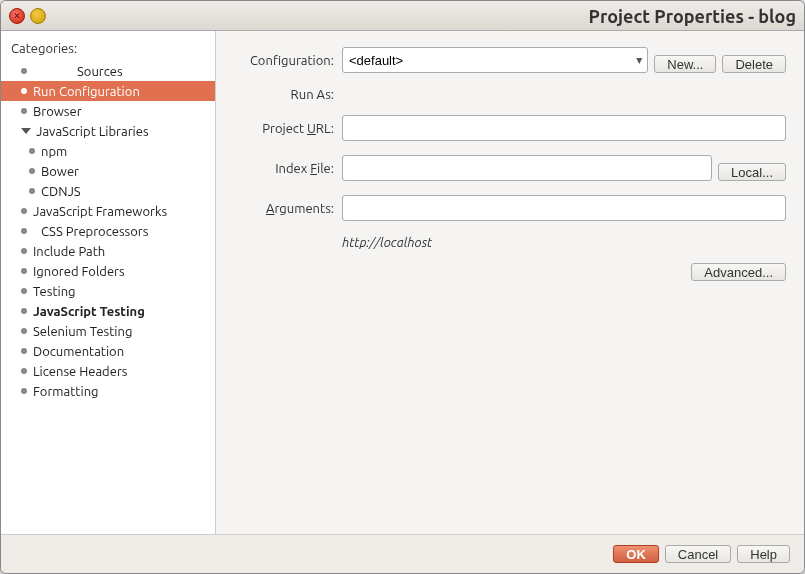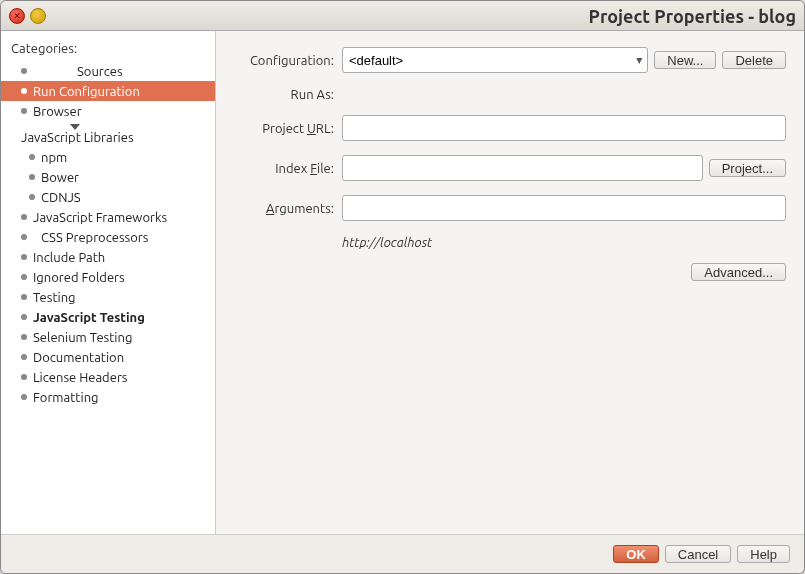--- a/index.html
+++ b/index.html
@@ -151,21 +151,21 @@
       text-align: right;
       color: #333;
       font-size: 13px;
       flex-shrink: 0;
     }
 
     .form-control-group {
       display: flex;
       flex: 1;
       gap: 6px;
-      align-items: center;
+      align-items: flex-end;
     }
 
     .select-wrapper {
       flex: 1;
       position: relative;
     }
 
     .select-wrapper select {
       width: 100%;
       height: 26px;
@@ -274,21 +274,21 @@
       </div>
 
       <div class="sidebar-item">
         <span class="indent1" style="display:flex;align-items:center;">
           <span class="dot"></span>
           <span>Browser</span>
         </span>
       </div>
 
       <div class="sidebar-item">
-        <span class="indent1" style="display:flex;align-items:center;flex-direction:column;">
+        <span class="indent1" style="display:flex;align-items:center;">
           <span style="display:inline-block;width:0;height:0;border-left:5px solid transparent;border-right:5px solid transparent;border-top:6px solid #555;margin-right:5px;flex-shrink:0;"></span>
           <span>JavaScript Libraries</span>
         </span>
       </div>
 
       <div class="sidebar-item">
         <span class="indent2" style="display:flex;align-items:center;">
           <span class="dot"></span>
           <span>npm</span>
         </span>
@@ -404,21 +404,21 @@
           <input type="text" class="form-input" style="">
         </div>
       </div>
 
       <div class="form-row">
         <label class="form-label">
           <span>Index <span style="text-decoration:underline;">F</span>ile:</span>
         </label>
         <div class="form-control-group">
           <input type="text" class="form-input" style="">
-          <button class="btn">Project...</button>
+          <button class="btn">Local...</button>
         </div>
       </div>
 
       <div class="form-row">
         <label class="form-label">
           <span><span style="text-decoration:underline;">A</span>rguments:</span>
         </label>
         <div class="form-control-group">
           <input type="text" class="form-input" style="">
         </div>

